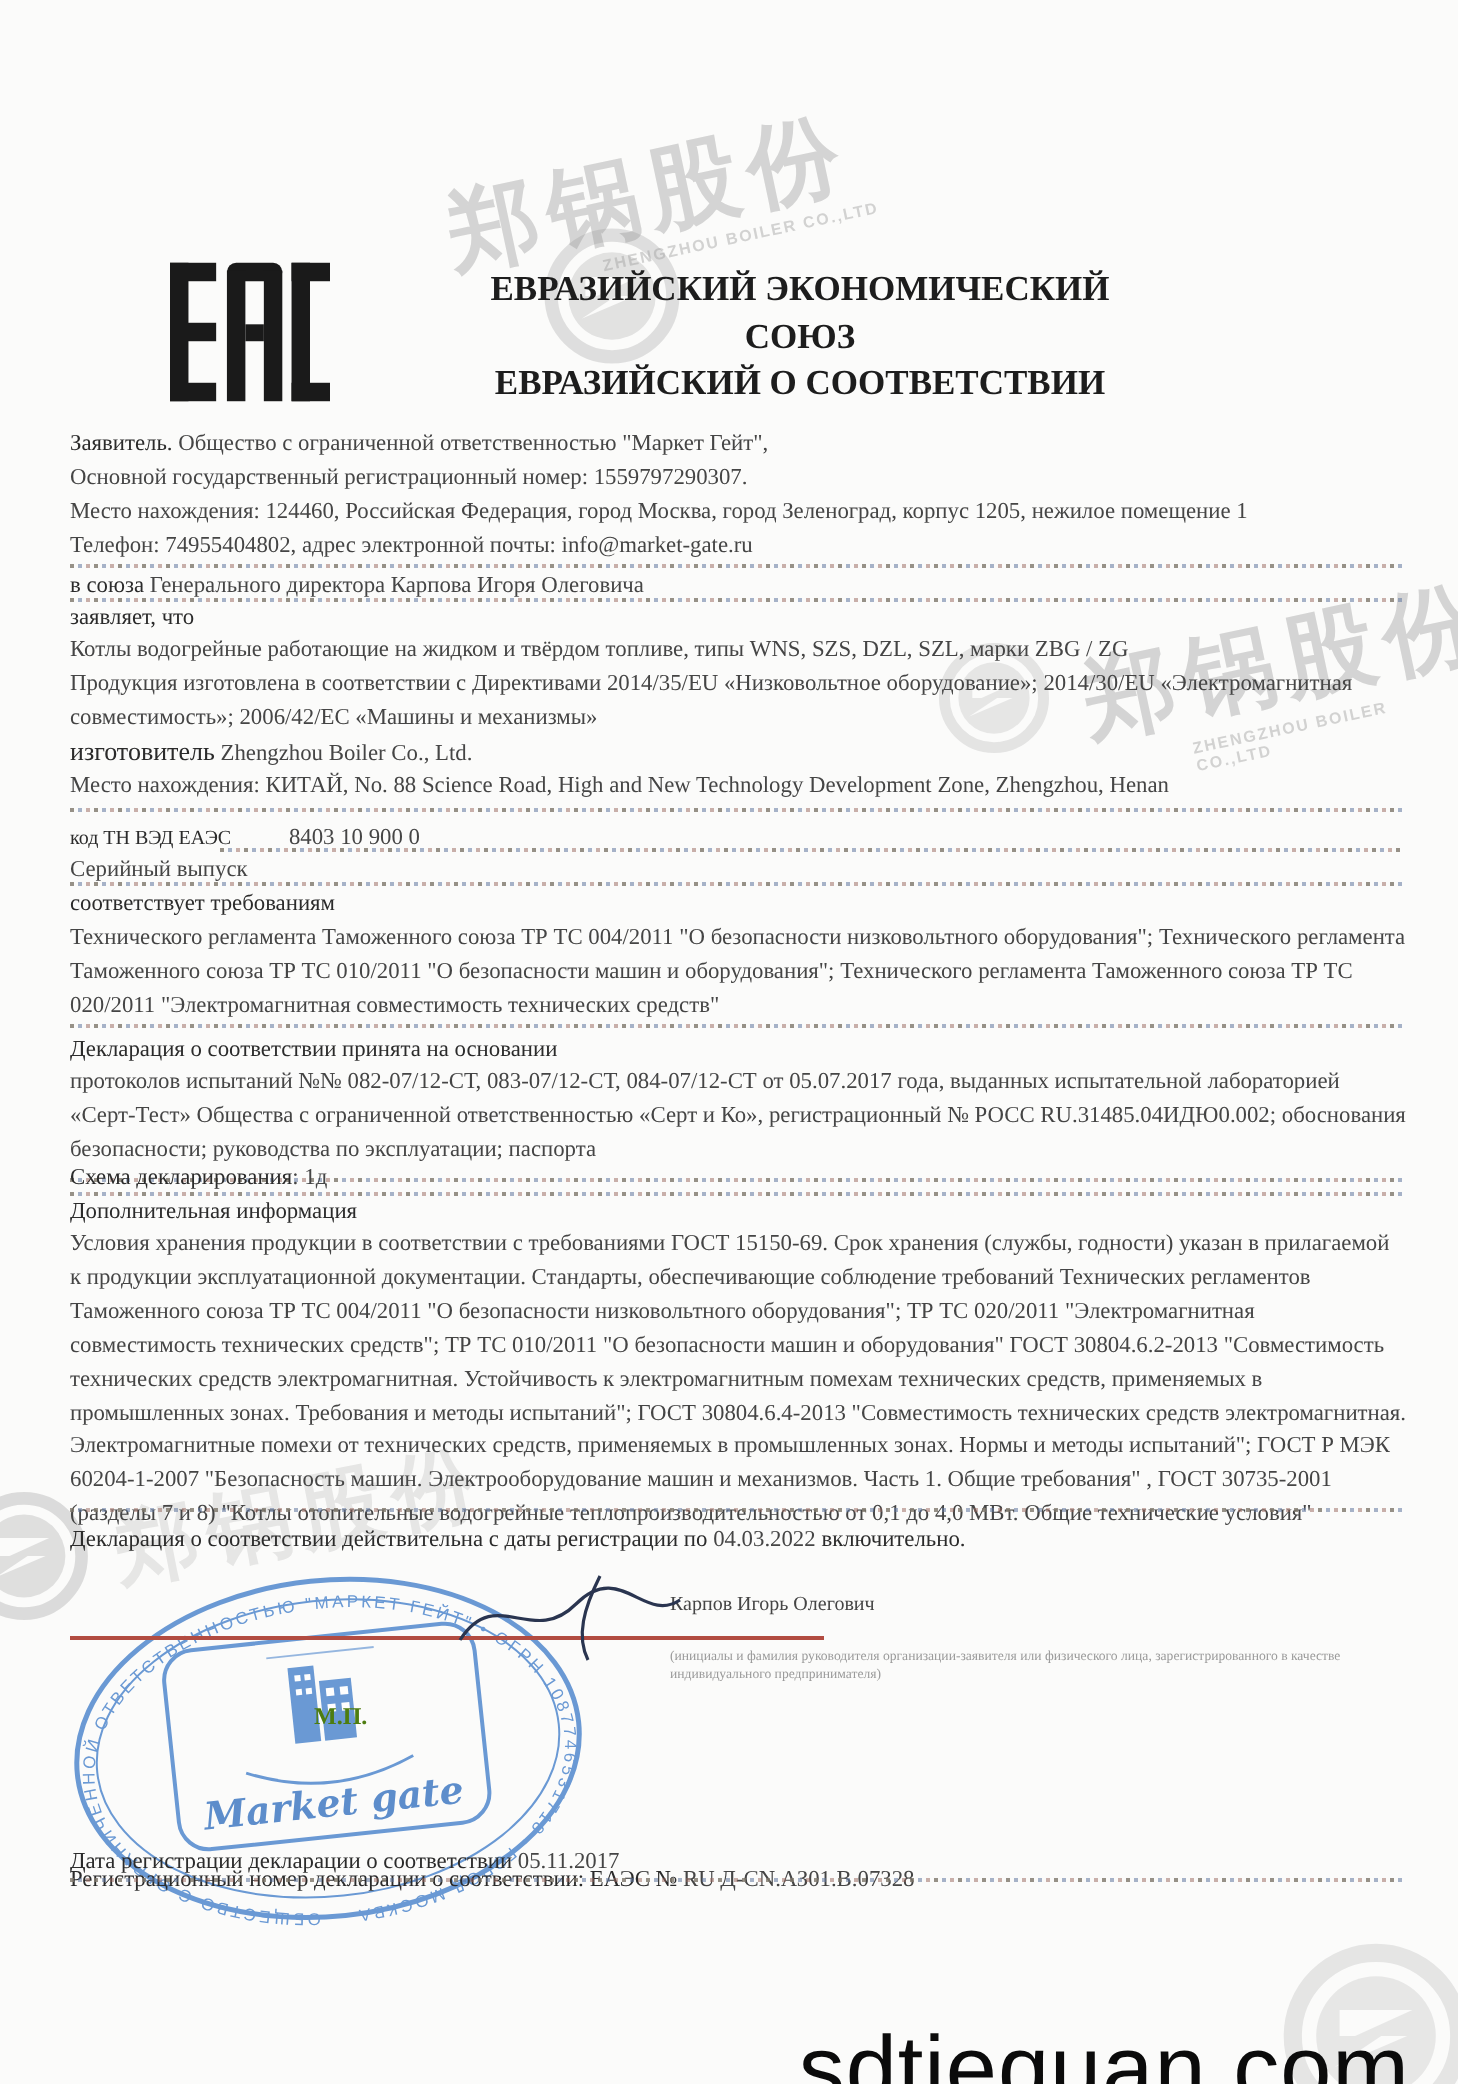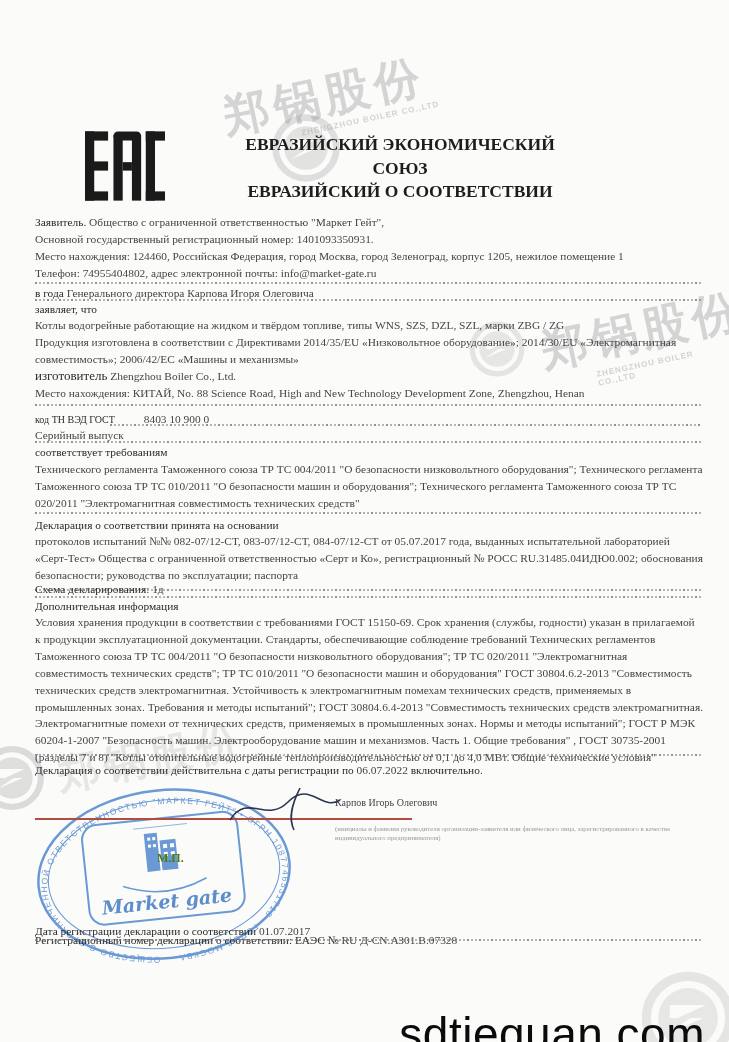--- a/index.html
+++ b/index.html
@@ -87,53 +87,53 @@
       <rect x="79" y="78" width="25" height="12"></rect>
   </svg>
 </div>
 <div class="abs title">
   <div>ЕВРАЗИЙСКИЙ ЭКОНОМИЧЕСКИЙ</div>
   <div>СОЮЗ</div>
   <div>ЕВРАЗИЙСКИЙ О СООТВЕТСТВИИ</div>
 </div>
 
 <p class="abs ln" style="top:214px"><b>Заявитель.</b> <span>Общество с ограниченной ответственностью "Маркет Гейт",</span></p>
-<p class="abs ln" style="top:231px">Основной государственный регистрационный номер: 1401093350931.</p>
+<p class="abs ln" style="top:231px">Основной государственный регистрационный номер: 1559797290307.</p>
 <p class="abs ln" style="top:248px">Место нахождения: 124460, Российская Федерация, город Москва, город Зеленоград, корпус 1205, нежилое помещение 1</p>
 <p class="abs ln" style="top:265px">Телефон: 74955404802, адрес электронной почты: info@market-gate.ru</p>
 <div class="abs sep" style="top:282px"></div>
-<p class="abs ln" style="top:285px"><b>в года</b> <span>Генерального директора Карпова Игоря Олеговича</span></p>
+<p class="abs ln" style="top:285px"><b>в союза</b> <span>Генерального директора Карпова Игоря Олеговича</span></p>
 <div class="abs sep" style="top:299px"></div>
 <p class="abs ln bold" style="top:301px">заявляет, что</p>
 
 <p class="abs ln" style="top:317px">Котлы водогрейные работающие на жидком и твёрдом топливе, типы WNS, SZS, DZL, SZL, марки ZBG / ZG</p>
 <p class="abs ln" style="top:334px">Продукция изготовлена в соответствии с Директивами 2014/35/EU «Низковольтное оборудование»; 2014/30/EU «Электромагнитная совместимость»; 2006/42/EC «Машины и механизмы»</p>
 <p class="abs ln" style="top:368px"><b style="font-size:13px">изготовитель</b> <span>Zhengzhou Boiler Co., Ltd.</span></p>
 <p class="abs ln" style="top:385px">Место нахождения: КИТАЙ, No. 88 Science Road, High and New Technology Development Zone, Zhengzhou, Henan</p>
 <div class="abs sep" style="top:404px"></div>
 
-<p class="abs ln" style="top:411px"><b style="font-size:10px">код ТН ВЭД ГОСТ</b> <span style="margin-left:26px">8403 10 900 0</span></p>
+<p class="abs ln" style="top:411px"><b style="font-size:10px">код ТН ВЭД ЕАЭС</b> <span style="margin-left:26px">8403 10 900 0</span></p>
 <div class="abs sep" style="top:424px;left:110px;width:591px;"></div>
 <p class="abs ln" style="top:427px">Серийный выпуск</p>
 <div class="abs sep" style="top:441px"></div>
 <p class="abs ln bold" style="top:444px">соответствует требованиям</p>
 <p class="abs ln" style="top:461px">Технического регламента Таможенного союза ТР ТС 004/2011 "О безопасности низковольтного оборудования"; Технического регламента Таможенного союза ТР ТС 010/2011 "О безопасности машин и оборудования"; Технического регламента Таможенного союза ТР ТС 020/2011 "Электромагнитная совместимость технических средств"</p>
 <div class="abs sep" style="top:512px"></div>
 
 <p class="abs ln bold" style="top:517px">Декларация о соответствии принята на основании</p>
 <p class="abs ln" style="top:533px">протоколов испытаний №№ 082-07/12-СТ, 083-07/12-СТ, 084-07/12-СТ от 05.07.2017 года, выданных испытательной лабораторией «Серт-Тест» Общества с ограниченной ответственностью «Серт и Ко», регистрационный № РОСС RU.31485.04ИДЮ0.002; обоснования безопасности; руководства по эксплуатации; паспорта</p>
 <div class="abs sep" style="top:589px"></div>
 <p class="abs ln" style="top:581px"><b>Схема декларирования</b><span>: 1д</span></p>
 <div class="abs sep" style="top:596px"></div>
 
 <p class="abs ln bold" style="top:598px">Дополнительная информация</p>
 <p class="abs ln" style="top:614px">Условия хранения продукции в соответствии с требованиями ГОСТ 15150-69. Срок хранения (службы, годности) указан в прилагаемой к продукции эксплуатационной документации. Стандарты, обеспечивающие соблюдение требований Технических регламентов Таможенного союза ТР ТС 004/2011 "О безопасности низковольтного оборудования"; ТР ТС 020/2011 "Электромагнитная совместимость технических средств"; ТР ТС 010/2011 "О безопасности машин и оборудования" ГОСТ 30804.6.2-2013 "Совместимость технических средств электромагнитная. Устойчивость к электромагнитным помехам технических средств, применяемых в промышленных зонах. Требования и методы испытаний"; ГОСТ 30804.6.4-2013 "Совместимость технических средств электромагнитная. Электромагнитные помехи от технических средств, применяемых в промышленных зонах. Нормы и методы испытаний"; ГОСТ Р МЭК 60204-1-2007 "Безопасность машин. Электрооборудование машин и механизмов. Часть 1. Общие требования" , ГОСТ 30735-2001 (разделы 7 и 8) "Котлы отопительные водогрейные теплопроизводительностью от 0,1 до 4,0 МВт. Общие технические условия"</p>
 <div class="abs sep" style="top:754px"></div>
 
-<p class="abs ln" style="top:762px"><b>Декларация о соответствии действительна с даты регистрации по</b> <span>06.07.2022</span> <b>включительно.</b></p>
+<p class="abs ln" style="top:762px"><b>Декларация о соответствии действительна с даты регистрации по</b> <span>04.03.2022</span> <b>включительно.</b></p>
 
 <div class="abs stamp">
   <svg width="272" height="180" viewBox="0 0 272 180">
     <g transform="rotate(-6 136 90)" stroke="#5b8fd0" fill="none">
       <ellipse cx="134" cy="90" rx="126" ry="84" stroke-width="2.5"></ellipse>
       <ellipse cx="134" cy="90" rx="116" ry="74" stroke-width="1"></ellipse>
       <rect x="56" y="34" width="156" height="100" rx="15" stroke-width="2"></rect>
       <path id="ringpath" d="M 134 172 A 118 76 0 1 1 134.5 172" stroke="none"></path>
       <path d="M92 98 Q134 116 176 98" stroke-width="1.5"></path>
       <line x1="108" y1="42" x2="162" y2="42" stroke-width="1" opacity=".7"></line>
@@ -163,16 +163,16 @@
     <path d="M78 6 C 70 22, 66 36, 72 48"></path>
   </svg>
 </div>
 
 <div class="abs redline"></div>
 <p class="abs ln" style="top:795px;left:335px;width:360px;font-size:10px;">Карпов Игорь Олегович</p>
 <div class="abs footnote">(инициалы и фамилия руководителя организации-заявителя или физического лица, зарегистрированного в качестве индивидуального предпринимателя)</div>
 <div class="abs mp">М.П.</div>
 
 <p class="abs ln" style="top:932px;z-index:5"><b>Регистрационный номер декларации о соответствии: ЕАЭС №</b> <span>RU Д-CN.АЗ01.В.07328</span></p>
-<p class="abs ln" style="top:923px;z-index:5"><b>Дата регистрации декларации о соответствии</b> <span>01.07.2017</span></p>
+<p class="abs ln" style="top:923px;z-index:5"><b>Дата регистрации декларации о соответствии</b> <span>05.11.2017</span></p>
 <div class="abs sep" style="top:939px;z-index:5"></div>
 
 <div class="abs bigmark">sdtiequan.com</div>
 
 </body></html>

